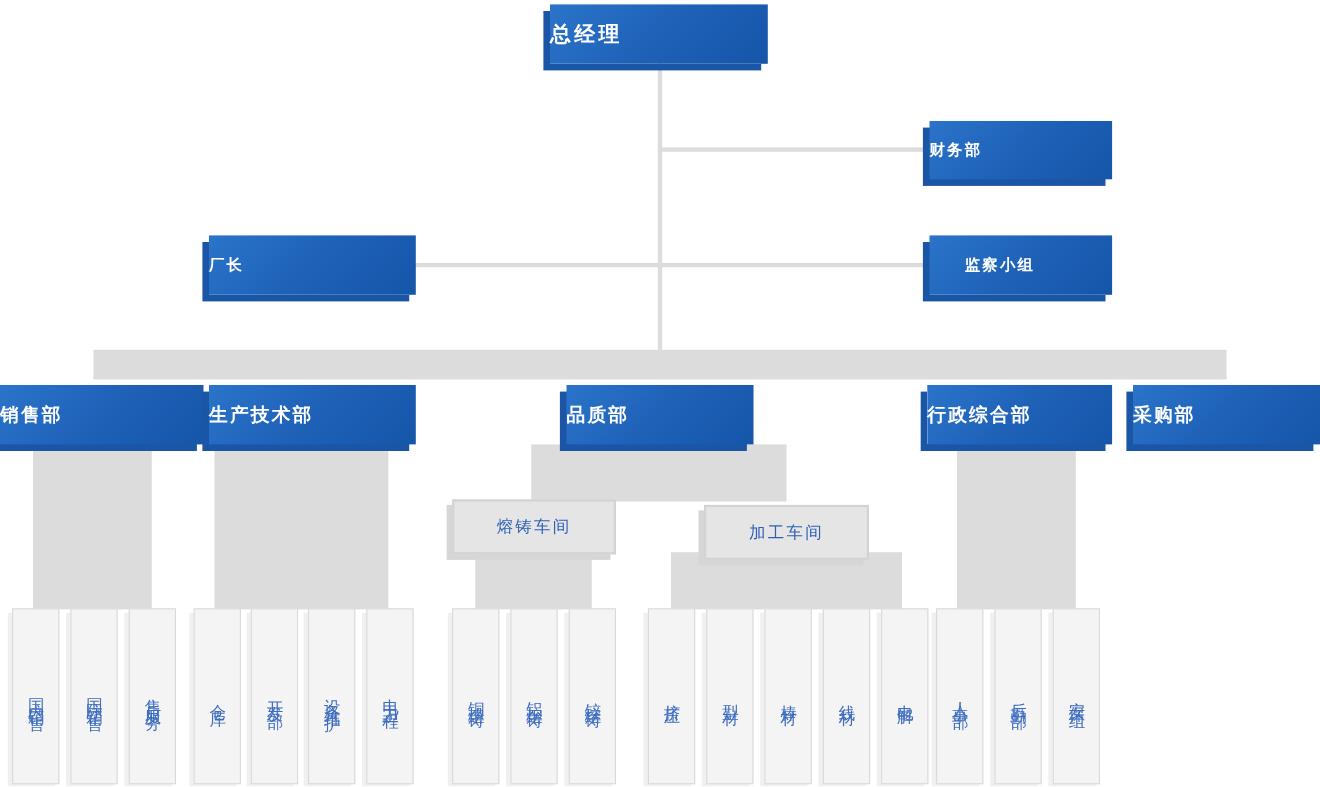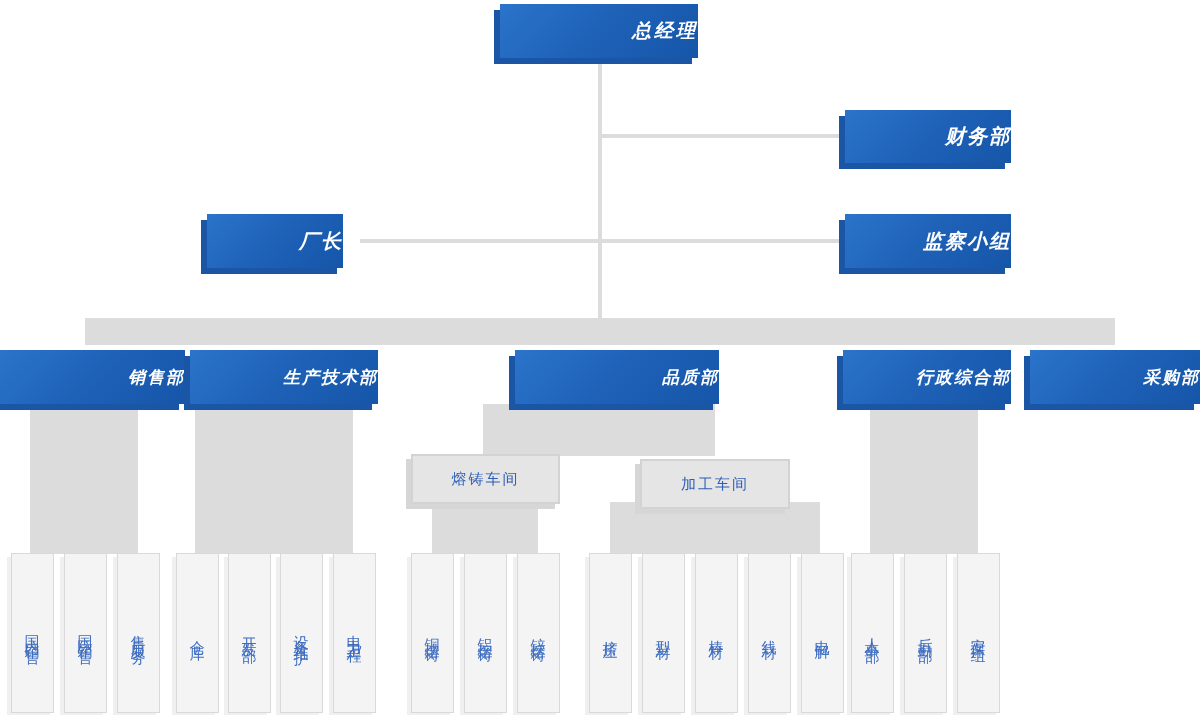--- a/index.html
+++ b/index.html
@@ -20,28 +20,27 @@
     background: #dcdcdc;
   }
 
   
   .bluebox {
     position: absolute;
     background: linear-gradient(135deg, #2a74ca 0%, #1d60b6 55%, #1656a9 100%);
     box-shadow: -6px 6px 0 #1a55a6;
     display: flex;
     align-items: center;
-    justify-content: flex-end;
+    justify-content: flex-start;
     z-index: 3;
-    font-style: italic;
   }
   .bluebox span {
     color: #ffffff;
     font-weight: bold;
-    font-size: 20px;
+    font-size: 14px;
     letter-spacing: 2px;
     white-space: nowrap;
   }
   .bluebox.root span { font-size: 19px; letter-spacing: 3px; }
   .bluebox.dept span { font-size: 17px; }
 
   
   .whitebox {
     position: absolute;
     background: #e5e5e5;
@@ -98,34 +97,34 @@
   <div class="conn" style="left:432px; top:502px; width:106px; height:52px;"></div>
   <div class="conn" style="left:610px; top:502px; width:210px; height:52px;"></div>
 
   <div class="bluebox root" style="left:500px; top:4px; width:198px; height:54px;">
     <span>总经理</span>
   </div>
 
   <div class="bluebox" style="left:845px; top:110px; width:166px; height:53px;">
     <span>财务部</span>
   </div>
-  <div class="bluebox" style="left:190px; top:214px; width:136px; height:54px;margin-left:17px;">
+  <div class="bluebox" style="left:190px; top:214px; width:188px; height:54px;">
     <span>厂长</span>
   </div>
   <div class="bluebox" style="left:845px; top:214px; width:166px; height:54px;padding-left:32px;">
     <span>监察小组</span>
   </div>
 
   <div class="bluebox dept" style="left:0px; top:350px; width:185px; height:54px;">
     <span>销售部</span>
   </div>
   <div class="bluebox dept" style="left:190px; top:350px; width:188px; height:54px;">
     <span>生产技术部</span>
   </div>
-  <div class="bluebox dept" style="left:515px; top:350px; width:204px; height:54px;">
+  <div class="bluebox dept" style="left:515px; top:350px; width:170px; height:54px;">
     <span>品质部</span>
   </div>
   <div class="bluebox dept" style="left:843px; top:350px; width:168px; height:54px;">
     <span>行政综合部</span>
   </div>
   <div class="bluebox dept" style="left:1030px; top:350px; width:170px; height:54px;">
     <span>采购部</span>
   </div>
 
   <div class="whitebox" style="left:411px; top:454px; width:149px; height:50px;">

